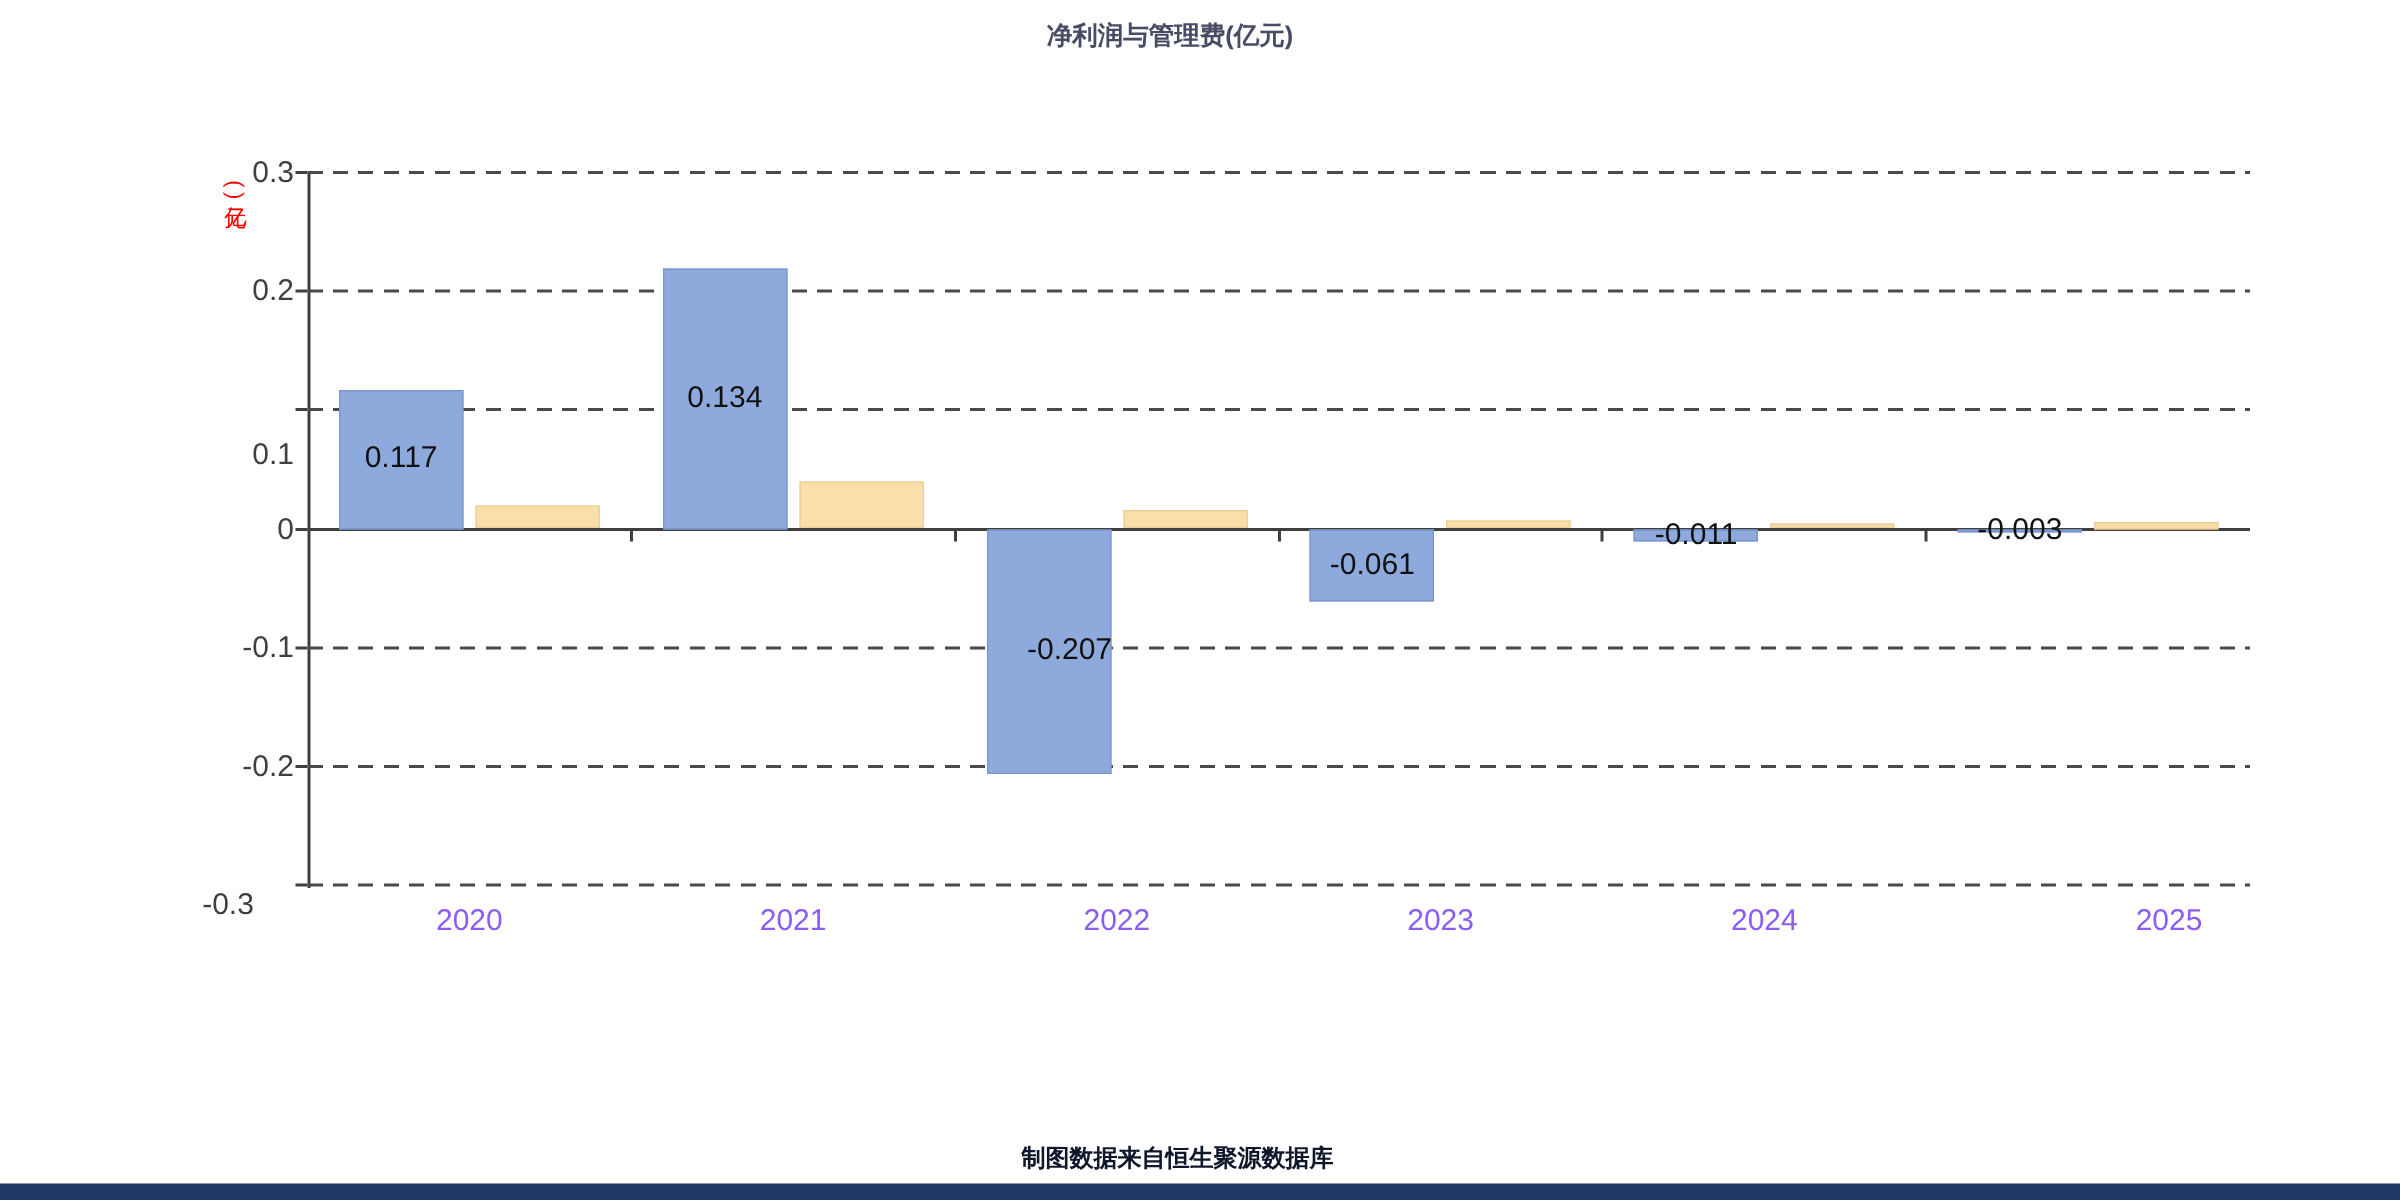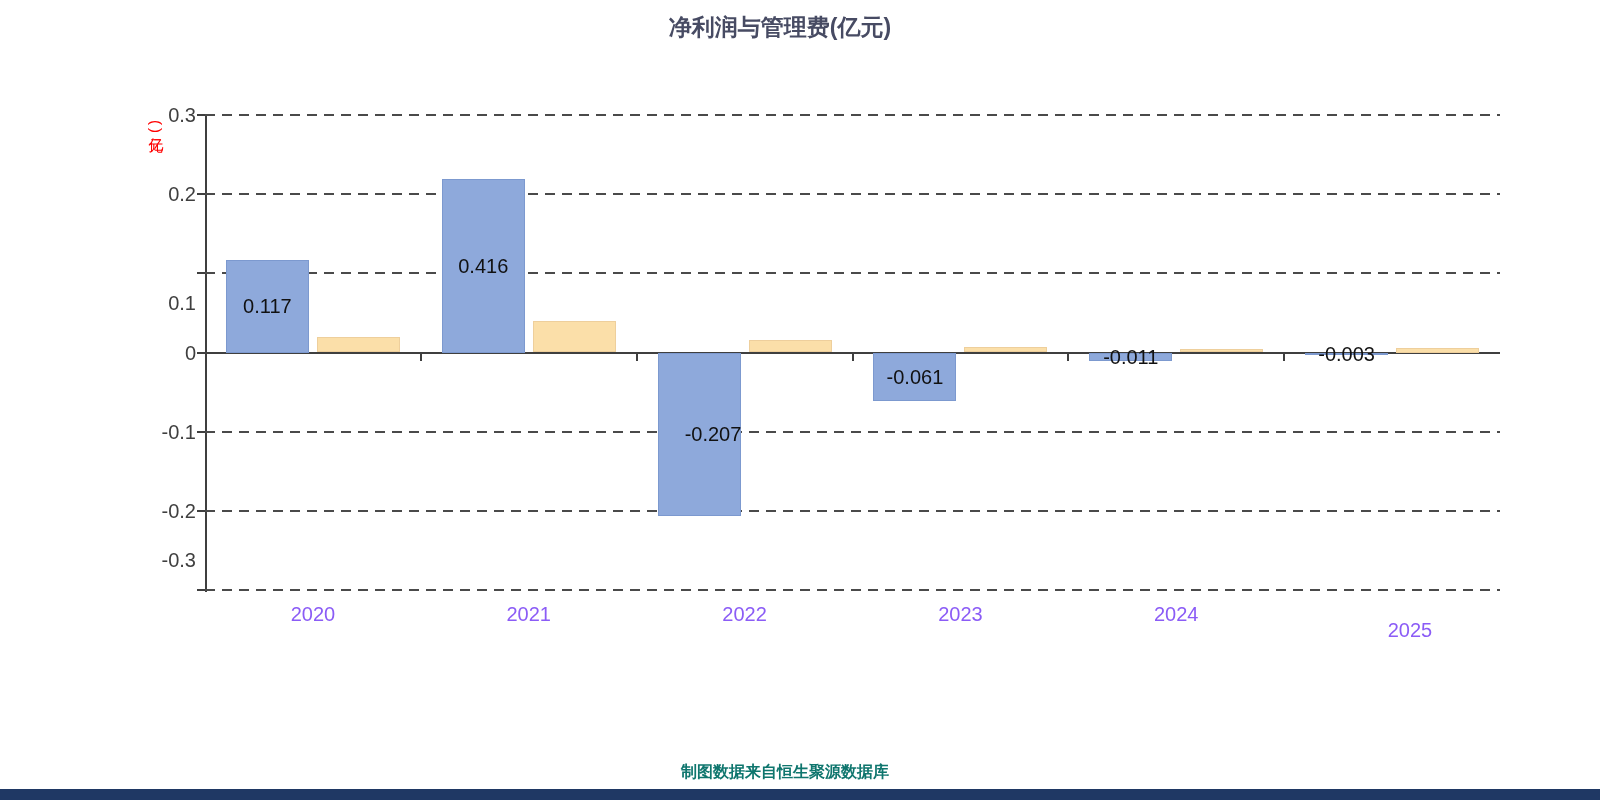--- a/index.html
+++ b/index.html
@@ -7,21 +7,21 @@
     width: 1600px; height: 800px;
     background: #ffffff;
     font-family: "Liberation Sans", "DejaVu Sans", sans-serif;
     position: relative; overflow: hidden;
   }
   #chart-root { position: absolute; inset: 0; }
 
   #chart-title {
     position: absolute; top: 12px; left: 0; width: 1560px;
     text-align: center;
-    font-size: 23px; font-weight: bold; color: #474b63;
+    font-size: 17px; font-weight: bold; color: #474b63;
   }
 
   #y-unit {
     position: absolute; left: 146px; top: 120px;
     writing-mode: vertical-rl;
     color: #ff0000; font-size: 15px; letter-spacing: 1px;
   }
 
   #plot {
     position: absolute; left: 205px; top: 115px;
@@ -61,21 +61,21 @@
   #legend {
     position: absolute; top: 703px; left: 0; width: 1570px;
     display: flex; justify-content: center; align-items: center; gap: 28px;
   }
   .legend-item { display: flex; align-items: center; gap: 10px; }
   .legend-swatch { width: 40px; height: 26px; box-sizing: border-box; }
   .legend-label { font-size: 19px; color: #333333; }
 
   #footer-note {
     position: absolute; top: 762px; left: 0; width: 1570px;
-    text-align: center; font-size: 16px; font-weight: bold; color: #0f766e;
+    text-align: center; font-size: 16px; font-weight: bold; color: #0f172a;
   }
 
   #bottom-bar {
     position: absolute; left: 0; bottom: 0;
     width: 1600px; height: 11px; background: #1f3864;
   }
 </style>
 </head>
 <body>
 
@@ -113,38 +113,38 @@
       <div class="bar" style="left: 543.583px; top: 224.833px; width: 83px; height: 12.6667px; background: rgb(251, 223, 169); border: 1px solid rgb(238, 207, 156);"></div>
       <div class="bar" style="left: 759.417px; top: 231.958px; width: 83px; height: 5.54167px; background: rgb(251, 223, 169); border: 1px solid rgb(238, 207, 156);"></div>
       <div class="bar" style="left: 975.25px; top: 233.542px; width: 83px; height: 3.95833px; background: rgb(251, 223, 169); border: 1px solid rgb(238, 207, 156);"></div>
       <div class="bar" style="left: 1191.08px; top: 232.75px; width: 83px; height: 4.75px; background: rgb(251, 223, 169); border: 1px solid rgb(238, 207, 156);"></div>
       <div class="x-tick" style="left: 214.833px; top: 237.5px;"></div>
       <div class="x-tick" style="left: 430.667px; top: 237.5px;"></div>
       <div class="x-tick" style="left: 646.5px; top: 237.5px;"></div>
       <div class="x-tick" style="left: 862.333px; top: 237.5px;"></div>
       <div class="x-tick" style="left: 1078.17px; top: 237.5px;"></div>
       <div class="bar-label" style="left: 62.4167px; top: 191.188px;">0.117</div>
-      <div class="bar-label" style="left: 278.25px; top: 150.812px;">0.416</div>
+      <div class="bar-label" style="left: 278.25px; top: 150.812px;">0.134</div>
       <div class="bar-label" style="left: 508px; top: 319.438px;">-0.207</div>
       <div class="bar-label" style="left: 709.917px; top: 261.646px;">-0.061</div>
       <div class="bar-label" style="left: 925.75px; top: 241.854px;">-0.011</div>
       <div class="bar-label" style="left: 1141.58px; top: 238.688px;">-0.003</div>
     </div>
 
 
   <div id="footer-note">制图数据来自恒生聚源数据库</div>
 
   <div id="bottom-bar"></div>
 
 <div class="ytick-label" style="top: 102px;">0.3</div>
     <div class="ytick-label" style="top: 181.167px;">0.2</div>
     <div class="ytick-label" style="top: 260.333px; margin-top: 30px;">0.1</div>
     <div class="ytick-label" style="top: 339.5px;">0</div>
     <div class="ytick-label" style="top: 418.667px;">-0.1</div>
     <div class="ytick-label" style="top: 497.833px;">-0.2</div>
-    <div class="ytick-label" style="top: 547px;">-0.3</div>
+    <div class="ytick-label" style="top: 590px; text-align: center;">-0.3</div>
     <div class="xtick-label" style="left: 252.917px;">2020</div>
     <div class="xtick-label" style="left: 468.75px;">2021</div>
     <div class="xtick-label" style="left: 684.583px;">2022</div>
     <div class="xtick-label" style="left: 900.417px;">2023</div>
     <div class="xtick-label" style="left: 1116.25px;">2024</div>
-    <div class="xtick-label" style="left: 1350px; margin-top: 16px;">2025</div>
+    <div class="xtick-label" style="left: 1386px;">2025</div>
   </div>
 
 </body></html>

